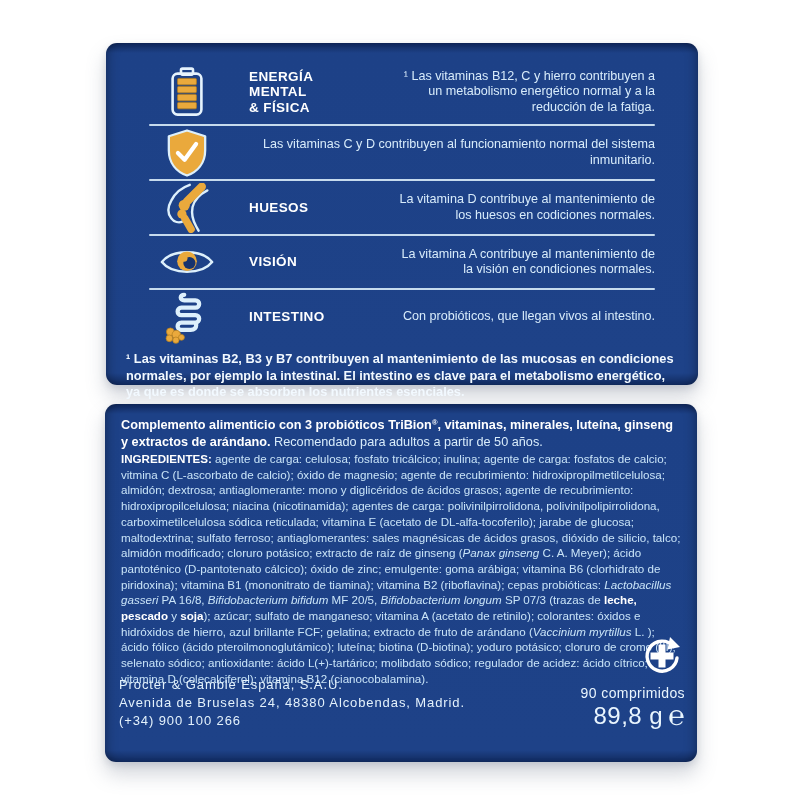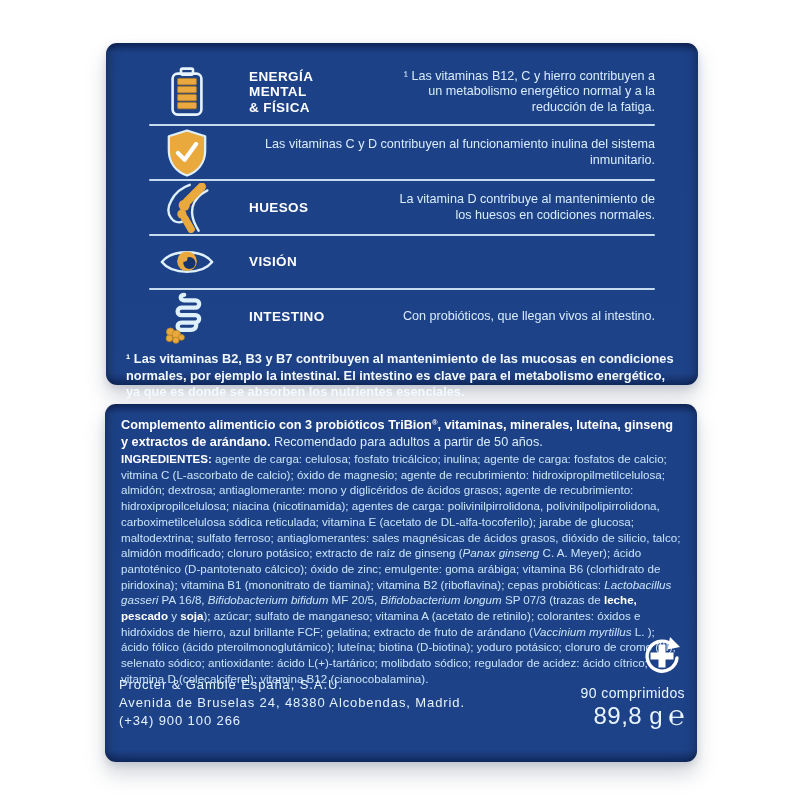--- a/index.html
+++ b/index.html
@@ -75,21 +75,21 @@
 
       <div class="divider"></div>
 
       <div class="row r1">
         <div class="icon-cell">
           <svg width="44" height="50" viewBox="0 0 46 52">
             <path d="M23 2.5 L42 8.5 V23 C42 36.5 34 45.5 23 49.5 C12 45.5 4 36.5 4 23 V8.5 Z" fill="#EAA93C" stroke="#DDF0FC" stroke-width="2.4" stroke-linejoin="round"></path>
             <path d="M13.5 26 L20.5 33 L32.5 16.5" fill="none" stroke="#ffffff" stroke-width="4.4" stroke-linecap="round" stroke-linejoin="round"></path>
           </svg>
         </div>
-        <div class="benefit-desc">Las vitaminas C y D contribuyen al funcionamiento inulina del sistema inmunitario.</div>
+        <div class="benefit-desc">Las vitaminas C y D contribuyen al funcionamiento normal del sistema inmunitario.</div>
       </div>
 
       <div class="divider"></div>
 
       <div class="row r2">
         <div class="icon-cell">
           <svg width="52" height="50" viewBox="0 0 56 54">
             <path d="M31 2 C22 5 15 11 11 19 C7 26 7 33 11 38 C14 42 19 43.5 23.5 41.5" fill="none" stroke="#DDF0FC" stroke-width="2.6" stroke-linecap="round"></path>
             <path d="M50 8 C42 12 36 18 34 26 C32.8 32 34 40 38 47 L40.5 51.5" fill="none" stroke="#DDF0FC" stroke-width="2.6" stroke-linecap="round"></path>
             <line x1="44" y1="4" x2="28" y2="20" stroke="#EAA93C" stroke-width="9" stroke-linecap="round"></line>
@@ -107,20 +107,21 @@
       <div class="row r3">
         <div class="icon-cell">
           <svg width="56" height="34" viewBox="0 0 58 34">
             <path d="M3 17 C13.5 3.5 44.5 3.5 55 17 C44.5 30.5 13.5 30.5 3 17 Z" fill="none" stroke="#DDF0FC" stroke-width="2.6" stroke-linejoin="round"></path>
             <circle cx="29" cy="16.2" r="10.2" fill="#EAA93C"></circle>
             <circle cx="31.5" cy="18" r="6.3" fill="#16336E"></circle>
             <circle cx="25.8" cy="13" r="3.7" fill="#EAA93C"></circle>
           </svg>
         </div>
         <div class="benefit-title">VISIÓN</div>
+        <div class="benefit-desc">La vitamina A contribuye al mantenimiento de la visión en condiciones normales.</div>
       </div>
 
       <div class="divider"></div>
 
       <div class="row r4">
         <div class="icon-cell">
           <svg width="50" height="54" viewBox="0 0 54 58">
             <path d="M24 5 C19 5 19 11 24 11 L36 11 C41.5 11 41.5 19 36 19 L21 19 C15.5 19 15.5 27 21 27 L36 27 C41.5 27 41.5 35 36 35 L21 35 C15.5 35 15.5 43 21 43 L31 43 C35 43 37 40.5 37 37.5" fill="none" stroke="#DDF0FC" stroke-width="4.6" stroke-linecap="round"></path>
             <circle cx="9" cy="45" r="4.2" fill="#EAA93C" stroke="#B57F20" stroke-width="0.8"></circle>
             <circle cx="15.5" cy="48" r="4.6" fill="#EAA93C" stroke="#B57F20" stroke-width="0.8"></circle>

